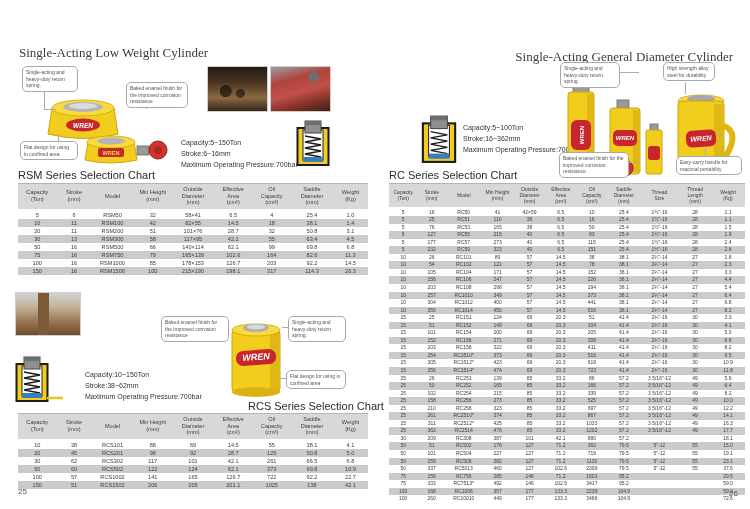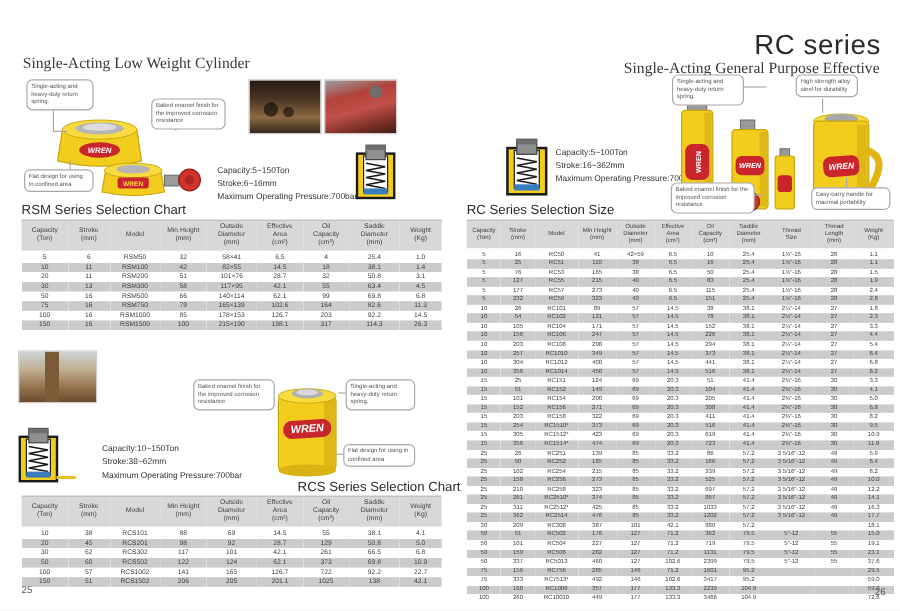--- a/index.html
+++ b/index.html
@@ -395,22 +395,21 @@
             <td>1025</td>
             <td>138</td>
             <td>42.1</td>
           </tr>
         </tbody>
       </table>
   </div>
 
   <div class="abs pagenum" style="left:18px;top:487px;">25</div>
 
-  <div class="abs series-title" style="right:16px;top:24px;text-align:right;">RC series</div>
-  <div class="abs series-subtitle" style="right:17px;top:49px;text-align:right;">Single-Acting General Purpose Effective</div>
+  <div class="abs series-subtitle" style="right:17px;top:49px;text-align:right;">Single-Acting General Diameter Cylinder</div>
 
   <div class="abs callout" style="left:560px;top:62px;width:52px;">Single-acting and heavy-duty return spring.</div>
   <div class="abs callout" style="left:663px;top:62px;width:44px;">High strength alloy steel for durability</div>
   <div class="abs callout" style="left:559px;top:152px;width:62px;">Baked enamel finish for the improved corrosion resistance</div>
   <div class="abs callout" style="left:676px;top:156px;width:58px;">Easy-carry handle for macimal portability</div>
   <div class="cline" style="left:613px;top:72px;width:26px;height:1px;"></div>
   <div class="cline" style="left:685px;top:82px;width:1px;height:12px;"></div>
   <div class="cline" style="left:622px;top:162px;width:14px;height:1px;"></div>
   <div class="cline" style="left:705px;top:148px;width:1px;height:8px;"></div>
 
@@ -456,21 +455,21 @@
     <polyline points="9,17 25,20 9,23 25,26 9,29 25,32 9,35 25,38" fill="none" stroke="#1a1a1a" stroke-width="1.3"></polyline>
     <rect x="7" y="38" width="20" height="5" fill="#3a7dbf"></rect>
   </svg>
 
   <div class="abs specs" style="left:463px;top:123px;">
     <div>Capacity:5~100Ton</div>
     <div>Stroke:16~362mm</div>
     <div>Maximum Operating Pressure:700bar</div>
   </div>
 
-  <div class="abs chart-heading" style="left:389px;top:169px;">RC Series Selection Size</div>
+  <div class="abs chart-heading" style="left:389px;top:169px;">RC Series Selection Chart</div>
   <div class="tablewrap" style="left:389px;top:183px;width:356px;">
     <table class="chart-table t-rc t11">
         <thead>
           <tr>
             <th>
               <div>Capacity</div>
               <div>(Ton)</div>
             </th>
             <th>
               <div>Stroke</div>

